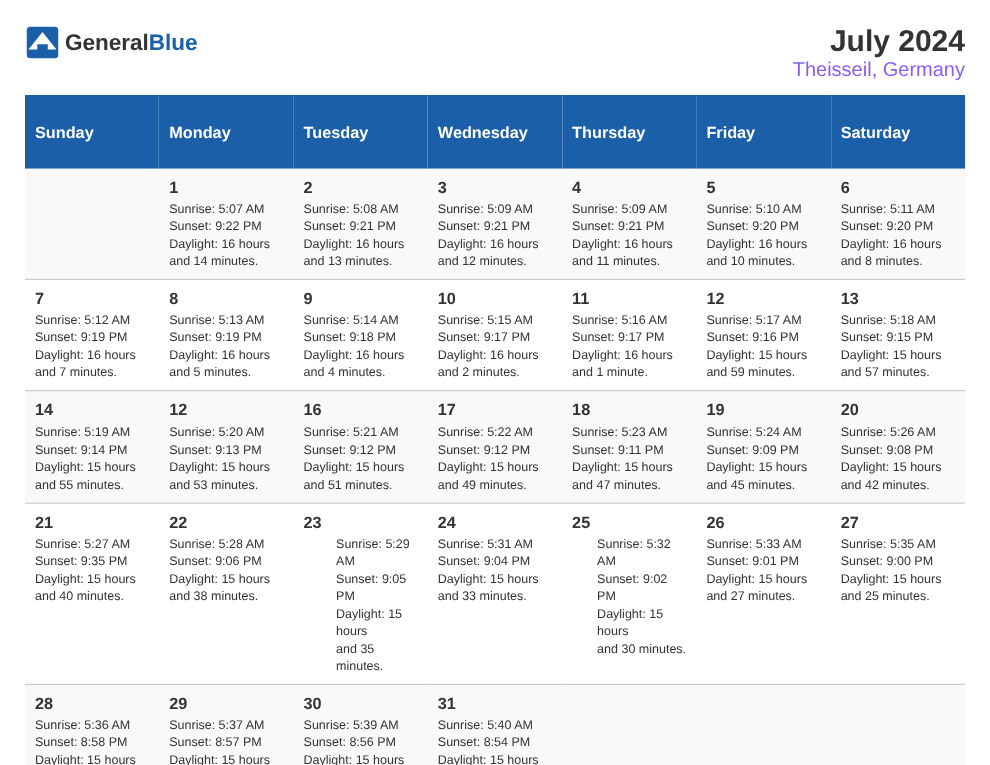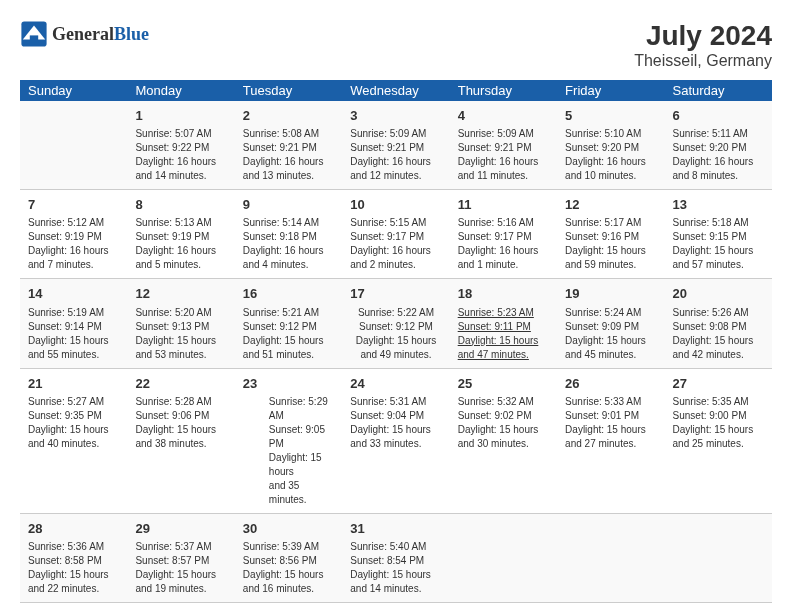--- a/index.html
+++ b/index.html
@@ -32,42 +32,42 @@
       color: #1a5fa8;
     }
     .logo-icon {
       width: 28px;
       height: 28px;
     }
     .title-area {
       text-align: right;
     }
     .main-title {
-      font-size: 28px;
+      font-size: 24px;
       font-weight: bold;
       color: #333;
     }
     .sub-title {
       font-size: 16px;
-      color: #404040;
+      color: #8b5cf6;
     }
     table {
       width: 100%;
       border-collapse: collapse;
       font-size: 11px;
     }
     thead tr {
       background-color: #1a5fa8;
       color: white;
     }
     thead th {
-      padding: 3px 8px;
+      padding: 22px 8px;
       text-align: left;
       font-size: 13px;
-      font-weight: normal;
+      font-weight: bold;
     }
     tbody tr {
       border-bottom: 1px solid #ccc;
     }
     tbody tr:nth-child(odd) {
       background-color: #f9f9f9;
     }
     tbody tr:nth-child(even) {
       background-color: #ffffff;
     }
@@ -93,21 +93,21 @@
 <body>
 
 <div class="header-area">
   <div class="logo">
     <svg class="logo-icon" viewBox="0 0 40 40">
       <rect x="2" y="2" width="36" height="36" rx="4" fill="#1a5fa8"></rect>
       <polygon points="20,8 36,28 4,28" fill="white"></polygon>
       <rect x="14" y="22" width="12" height="10" fill="#1a5fa8"></rect>
     </svg>
     <div>
-      <div style="display:flex; align-items:flex-end; gap:0;font-family:Liberation Serif, serif;">
+      <div style="display:flex; align-items:flex-end; gap:0;">
         <span class="logo-text-general">General</span>
         <span class="logo-text-blue">Blue</span>
       </div>
     </div>
   </div>
   <div class="title-area">
     <div class="main-title">July 2024</div>
     <div class="sub-title">Theisseil, Germany</div>
   </div>
 </div>
@@ -238,28 +238,28 @@
         </td>
         <td>
           <span class="day-num">16</span>
           <div class="day-info" style="white-space: pre-line;">Sunrise: 5:21 AM
 Sunset: 9:12 PM
 Daylight: 15 hours
 and 51 minutes.</div>
         </td>
         <td>
           <span class="day-num">17</span>
-          <div class="day-info" style="white-space: pre-line; text-align: center;">Sunrise: 5:22 AM
+          <div class="day-info" style="white-space: pre-line;">Sunrise: 5:22 AM
 Sunset: 9:12 PM
 Daylight: 15 hours
 and 49 minutes.</div>
         </td>
         <td>
           <span class="day-num">18</span>
-          <div class="day-info" style="white-space: pre-line; text-decoration: underline;">Sunrise: 5:23 AM
+          <div class="day-info" style="white-space: pre-line;">Sunrise: 5:23 AM
 Sunset: 9:11 PM
 Daylight: 15 hours
 and 47 minutes.</div>
         </td>
         <td>
           <span class="day-num">19</span>
           <div class="day-info" style="white-space: pre-line;">Sunrise: 5:24 AM
 Sunset: 9:09 PM
 Daylight: 15 hours
 and 45 minutes.</div>
@@ -296,21 +296,21 @@
         </td>
         <td>
           <span class="day-num">24</span>
           <div class="day-info" style="white-space: pre-line;">Sunrise: 5:31 AM
 Sunset: 9:04 PM
 Daylight: 15 hours
 and 33 minutes.</div>
         </td>
         <td>
           <span class="day-num">25</span>
-          <div class="day-info" style="white-space: pre-line;">Sunrise: 5:32 AM
+          <div class="day-info" style="white-space: pre-line; margin-left: 20px;">Sunrise: 5:32 AM
 Sunset: 9:02 PM
 Daylight: 15 hours
 and 30 minutes.</div>
         </td>
         <td>
           <span class="day-num">26</span>
           <div class="day-info" style="white-space: pre-line;">Sunrise: 5:33 AM
 Sunset: 9:01 PM
 Daylight: 15 hours
 and 27 minutes.</div>

